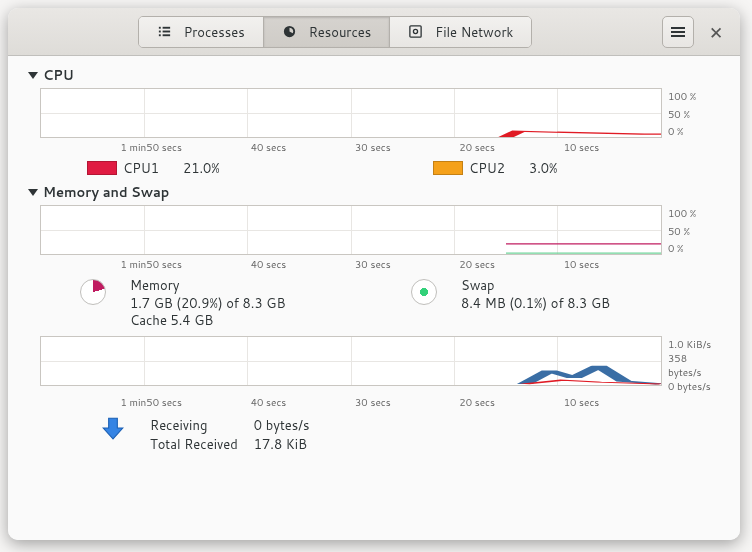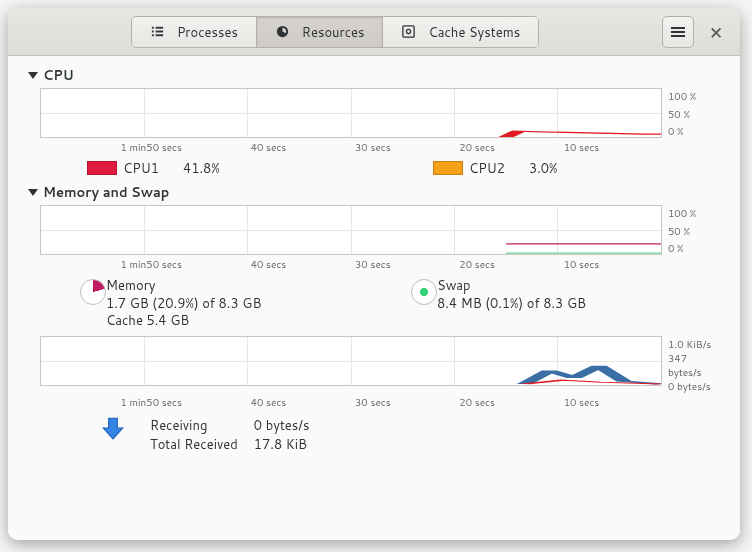--- a/index.html
+++ b/index.html
@@ -159,21 +159,21 @@
   .info-row {
     display: flex;
     margin-left: 14px;
     margin-top: 6px;
     gap: 20px;
   }
   .info-half {
     flex: 1;
     display: flex;
     align-items: flex-start;
-    gap: 0;
+    gap: 24px;
   }
   .pie {
     width: 26px; height: 26px;
     border-radius: 50%;
     border: 1px solid #c0bfbc;
     position: relative;
     margin-top: 2px;
   }
   .info-text { font-size: 13px; line-height: 1.35; }
   .net-row {
@@ -214,21 +214,21 @@
         <svg viewBox="0 0 16 16">
             <path d="M8 2a6 6 0 1 0 0 12A6 6 0 0 0 8 2zm0 2a4 4 0 0 1 3.5 5.9L8 8V4z"></path>
           </svg>
         <span>Resources</span>
       </div>
       <div class="tab">
         <svg viewBox="0 0 16 16">
             <rect x="2" y="2" width="12" height="12" rx="1" fill="none" stroke="#2e3436" stroke-width="1.4"></rect>
             <circle cx="8" cy="8" r="2.2" fill="none" stroke="#2e3436" stroke-width="1.4"></circle>
           </svg>
-        <span>Cache Systems</span>
+        <span>File Network</span>
       </div>
     </div>
     <div class="titlebar-spacer"></div>
     <div class="icon-btn">
       <svg width="14" height="14" viewBox="0 0 14 14">
           <rect y="2" width="14" height="2" fill="#2e3436"></rect>
           <rect y="6" width="14" height="2" fill="#2e3436"></rect>
           <rect y="10" width="14" height="2" fill="#2e3436"></rect>
         </svg>
     </div>
@@ -268,21 +268,21 @@
         <span>40 secs</span>
         <span>30 secs</span>
         <span>20 secs</span>
         <span>10 secs</span>
         <span style="flex:0 0 54px"></span>
       </div>
       <div class="legend-row">
         <div class="legend-half">
           <span class="sw" style="background:#e01b42"></span>
           <span class="ll">CPU1</span>
-          <span>41.8%</span>
+          <span>21.0%</span>
         </div>
         <div class="legend-half">
           <span class="sw" style="background:#f5a11a"></span>
           <span class="ll">CPU2</span>
           <span>3.0%</span>
         </div>
       </div>
     </div>
 
     <div class="section">
@@ -346,21 +346,21 @@
             <div class="gridv" style="left:50%"></div>
             <div class="gridv" style="left:66.6%"></div>
             <div class="gridv" style="left:83.3%"></div>
           <svg style="position:absolute;inset:0;width:100%;height:100%" preserveAspectRatio="none" viewBox="0 0 100 100">
             <polyline points="78,98 82,70 86,85 90,60 94,92 100,98" fill="none" stroke="#3a6ea5" stroke-width="2.5"></polyline>
             <polyline points="78,98 84,90 90,94 100,98" fill="none" stroke="#e01b24" stroke-width="2"></polyline>
           </svg>
         </div>
         <div class="ylabels">
           <span>1.0 KiB/s</span>
-          <span>347 bytes/s</span>
+          <span>358 bytes/s</span>
           <span>0 bytes/s</span>
         </div>
       </div>
       <div class="xlabels">
         <span>1 min</span>
         <span>50 secs</span>
         <span>40 secs</span>
         <span>30 secs</span>
         <span>20 secs</span>
         <span>10 secs</span>

